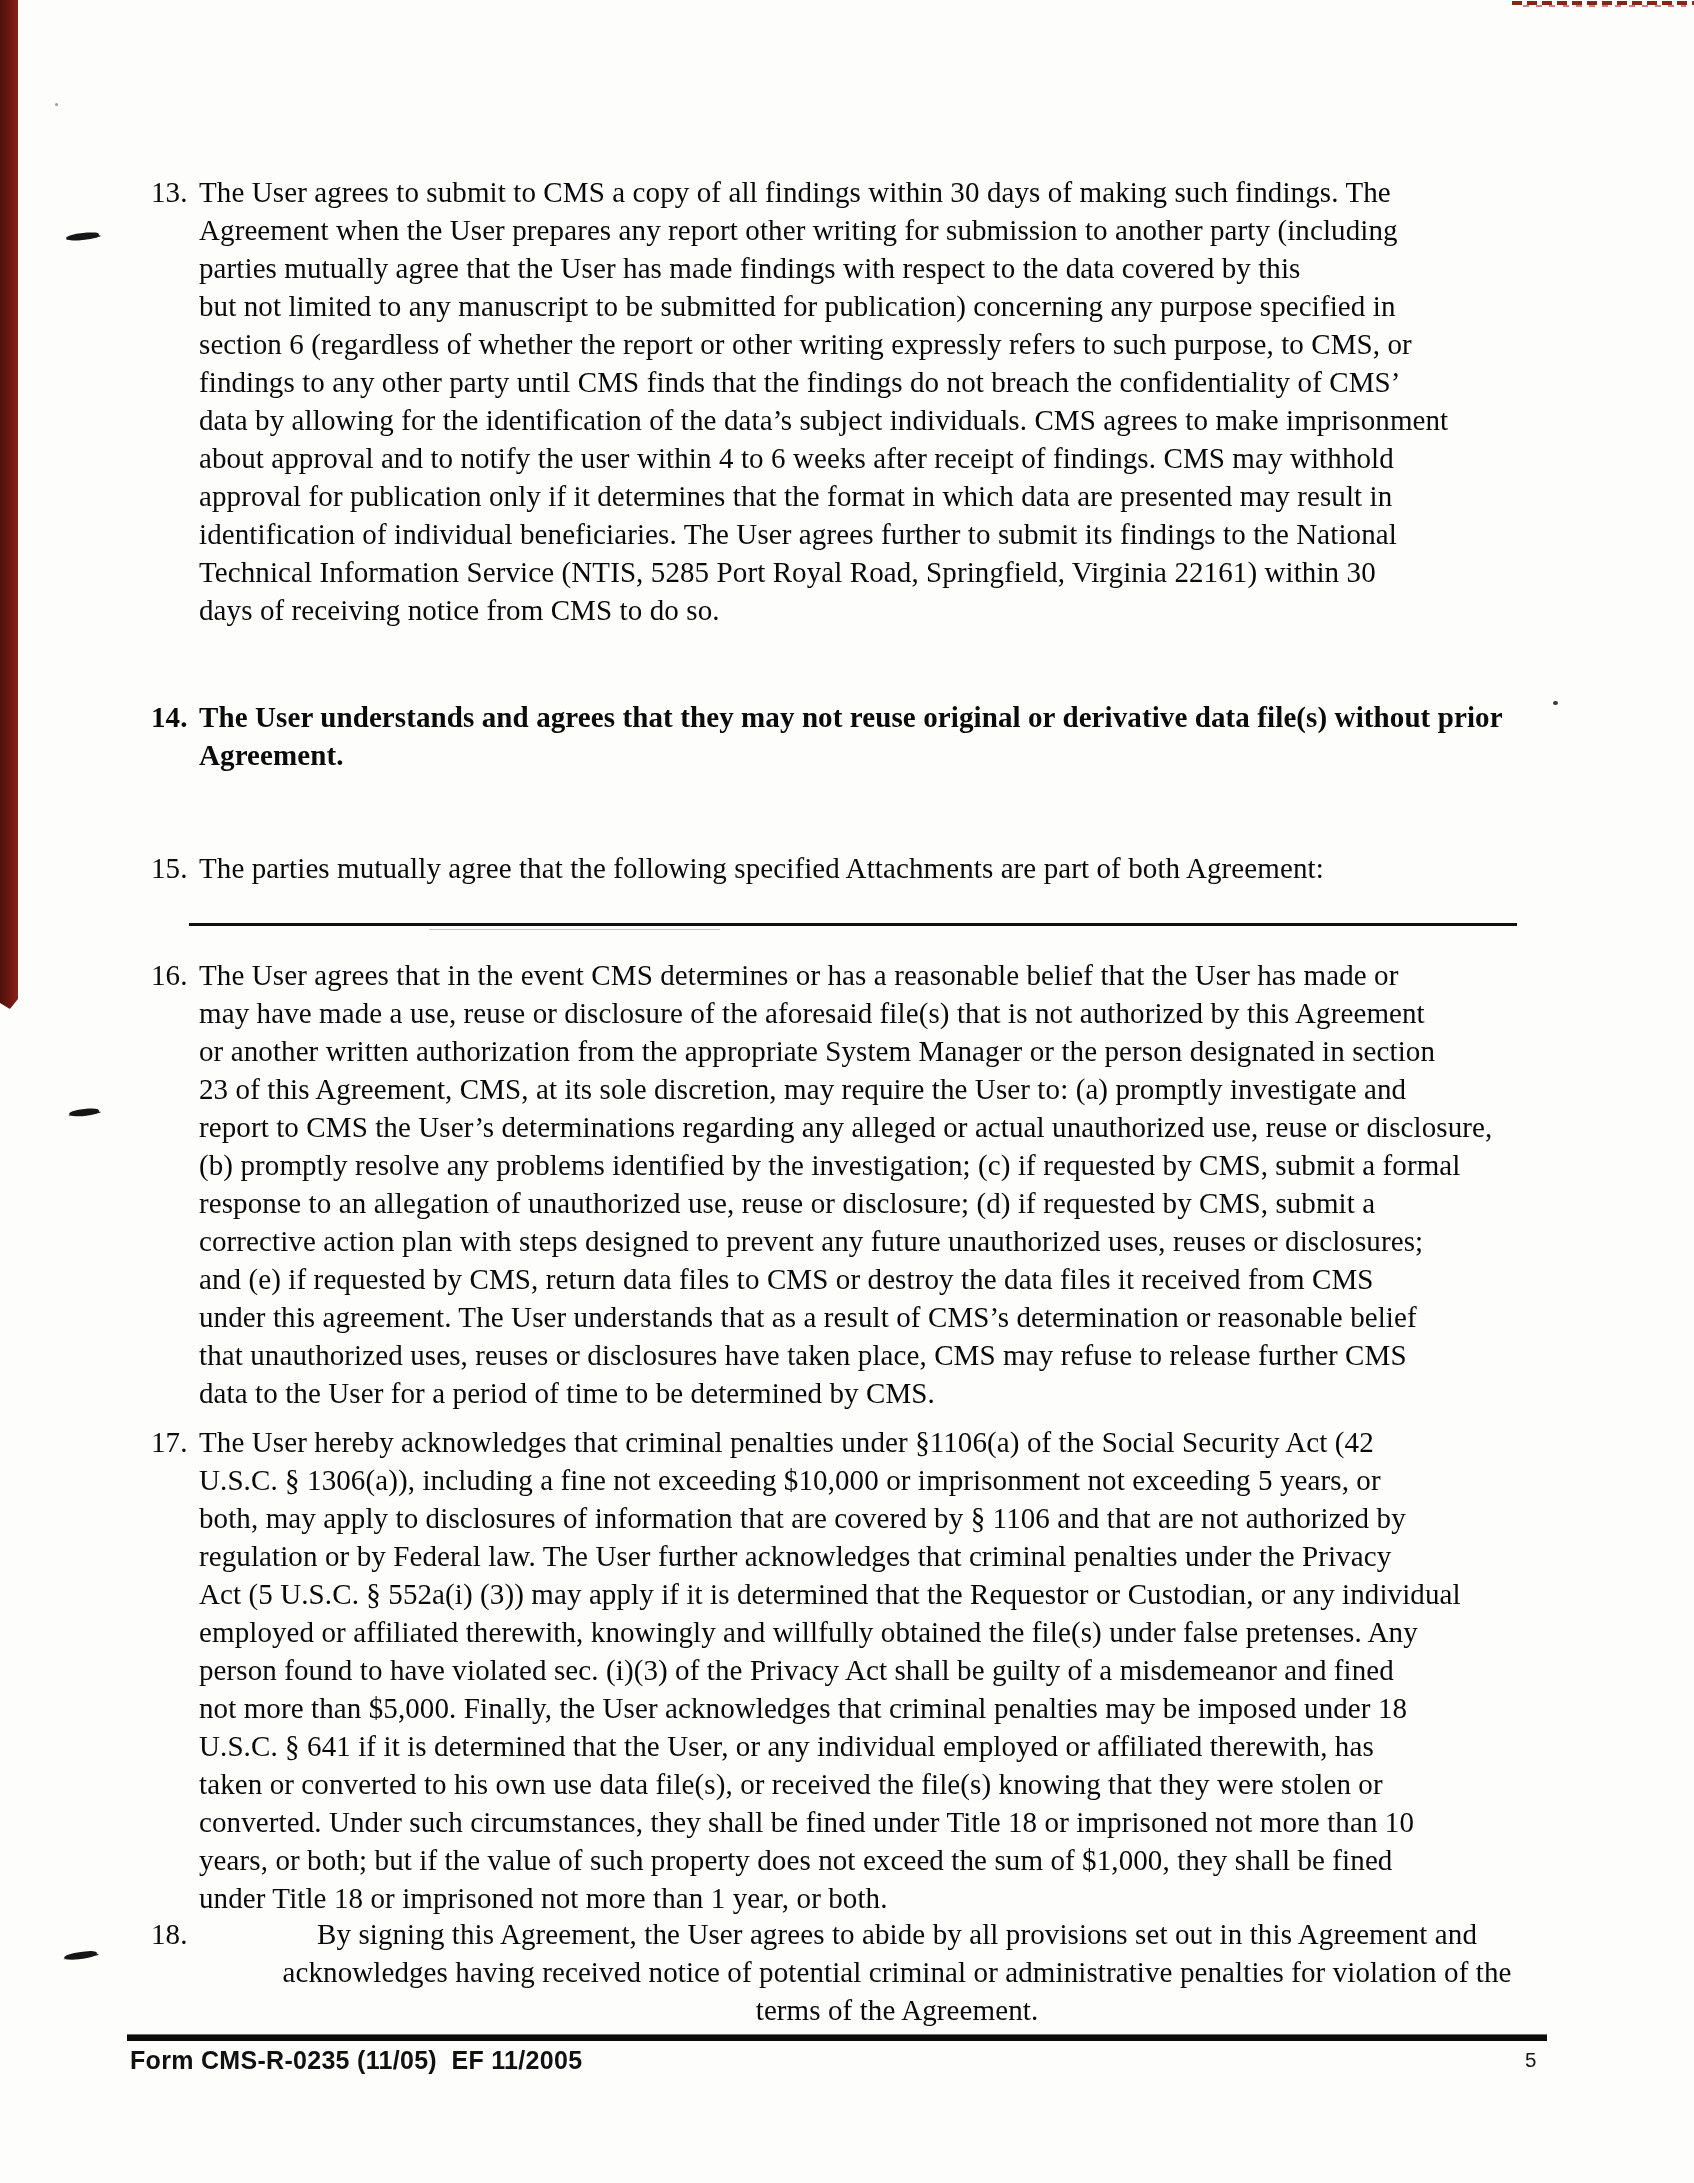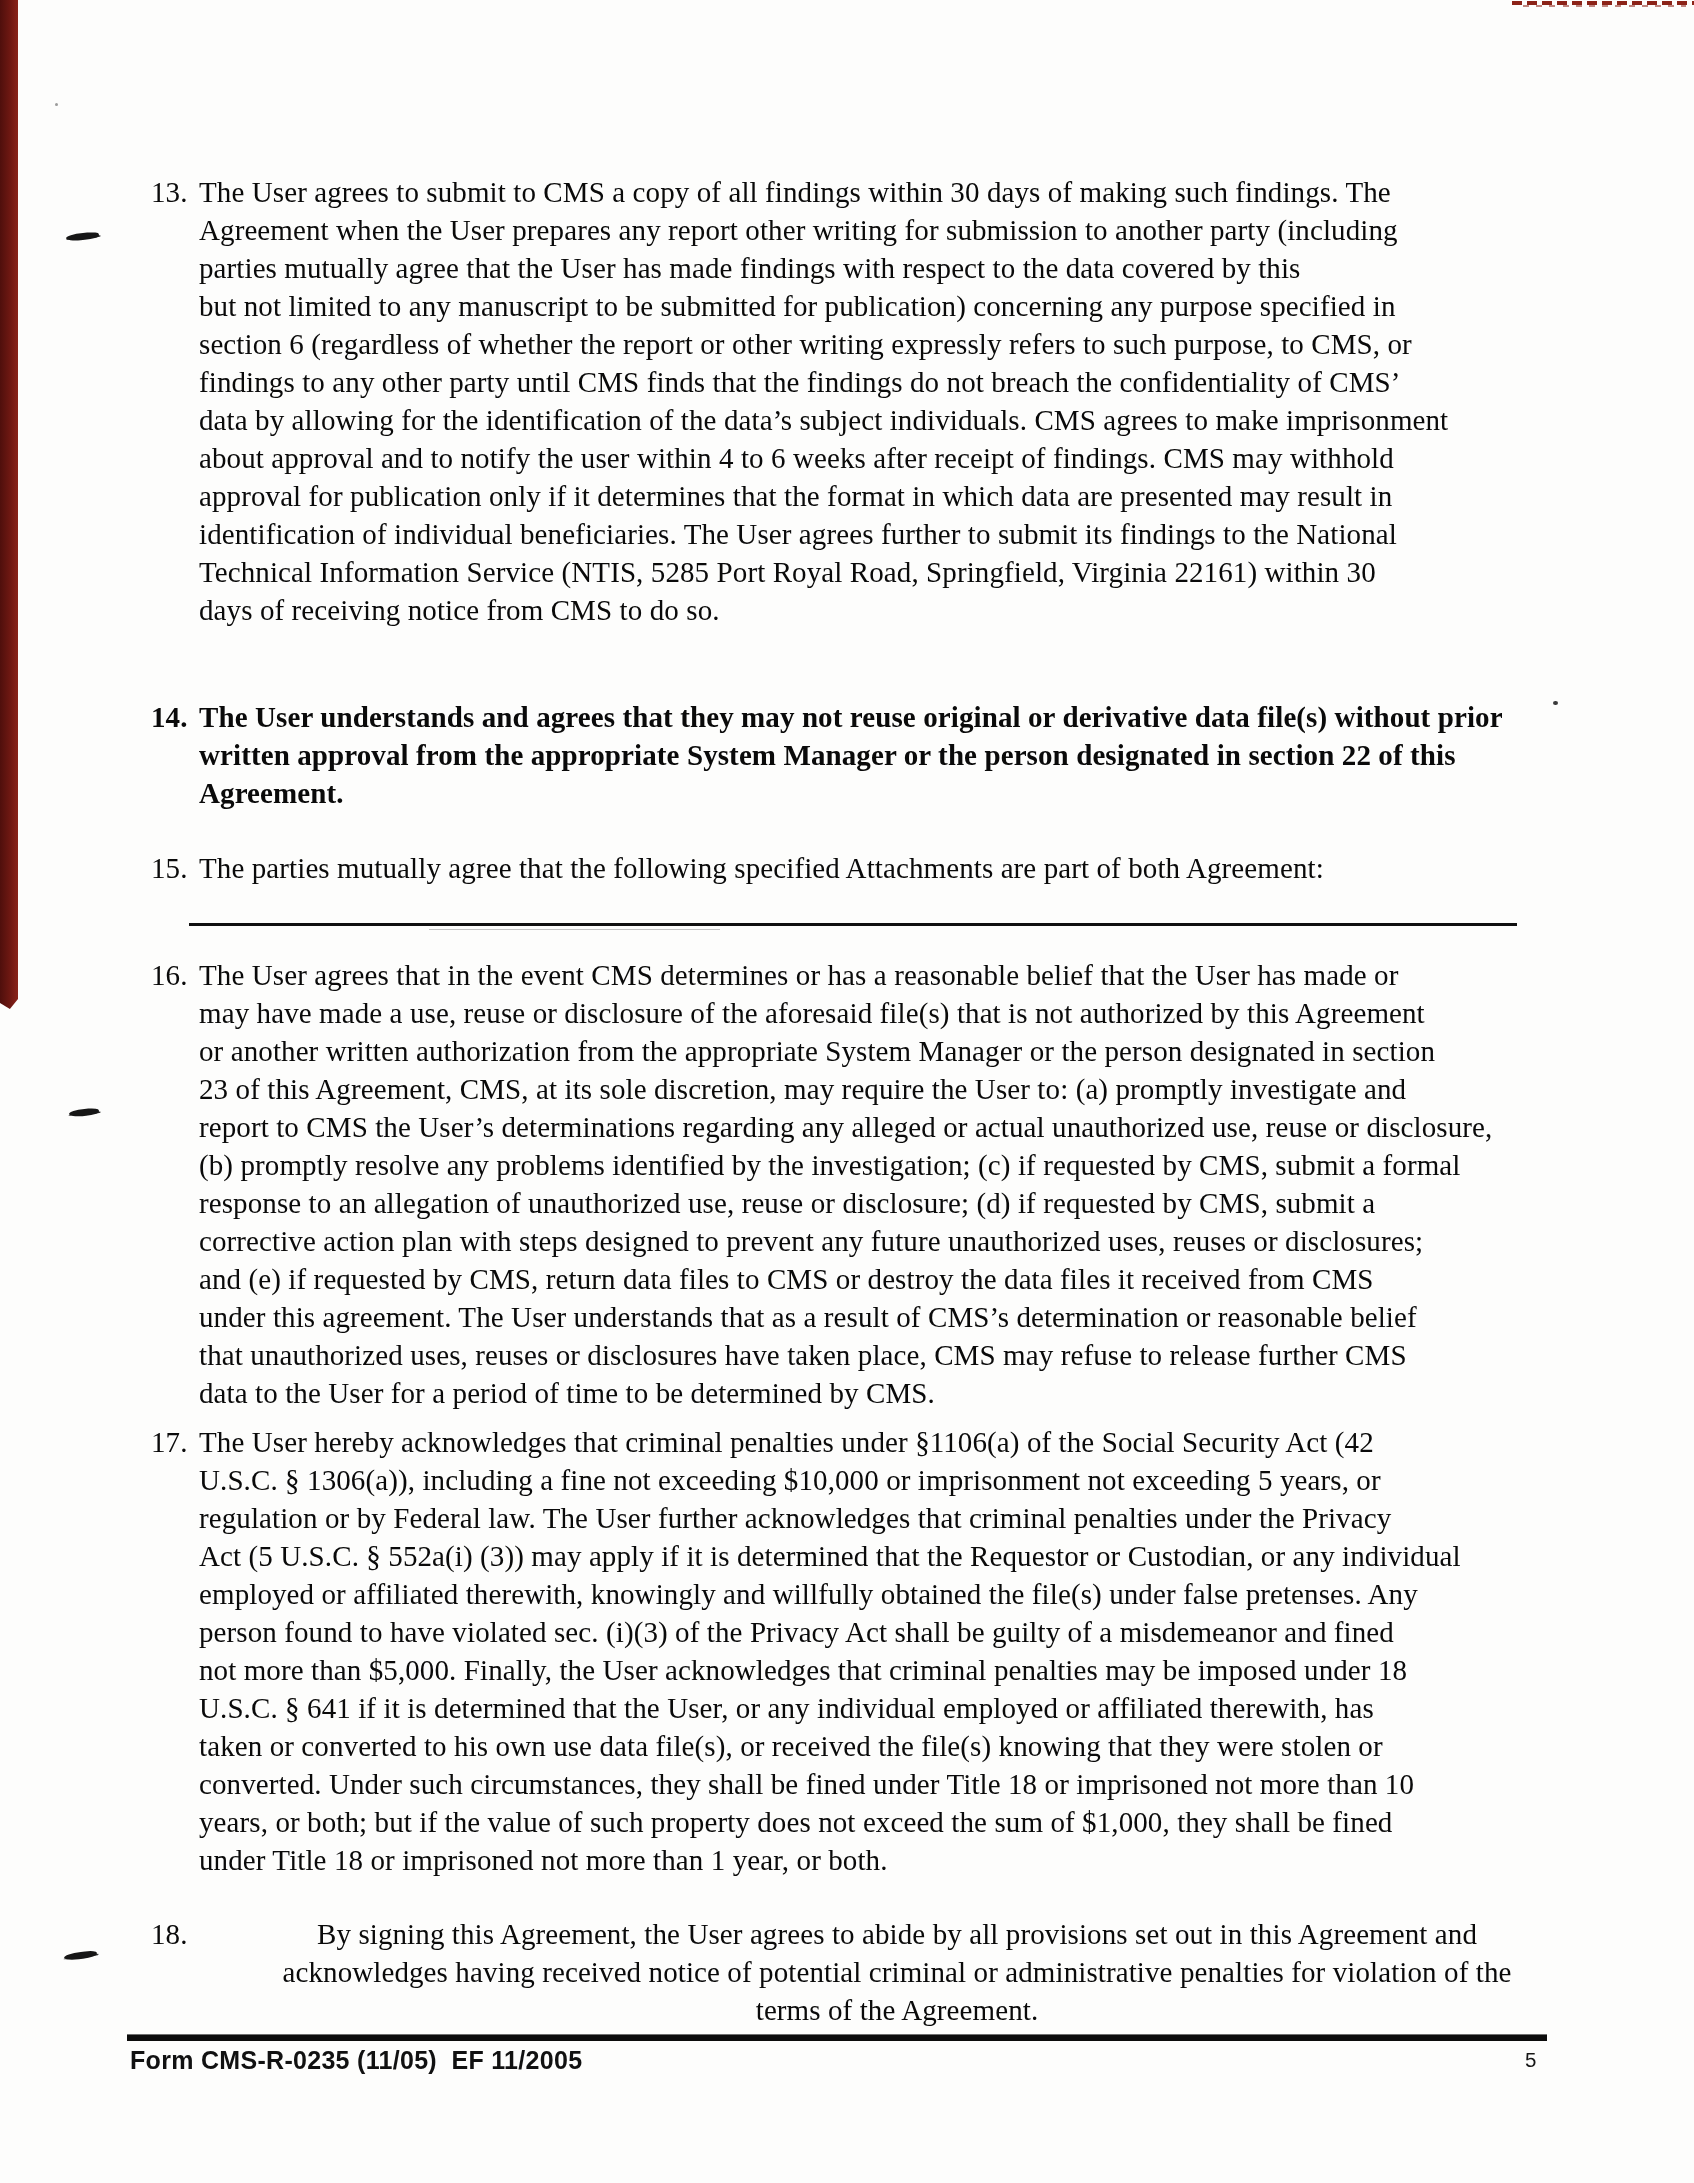--- a/index.html
+++ b/index.html
@@ -85,21 +85,20 @@
         <div class="line">identification of individual beneficiaries. The User agrees further to submit its findings to the National</div>
         <div class="line">Technical Information Service (NTIS, 5285 Port Royal Road, Springfield, Virginia 22161) within 30</div>
         <div class="line">days of receiving notice from CMS to do so.</div>
       </div>
   </div>
 
   <div class="para p14">
     <span class="num">14.</span>
     <div>
         <div class="line">The User understands and agrees that they may not reuse original or derivative data file(s) without prior</div>
-        <div class="line">written approval from the appropriate System Manager or the person designated in section 22 of this</div>
         <div class="line">Agreement.</div>
       </div>
   </div>
 
   <div class="para p15">
     <span class="num">15.</span>
     <div>
         <div class="line">The parties mutually agree that the following specified Attachments are part of both Agreement:</div>
       </div>
   </div>
@@ -123,20 +122,21 @@
         <div class="line">that unauthorized uses, reuses or disclosures have taken place, CMS may refuse to release further CMS</div>
         <div class="line">data to the User for a period of time to be determined by CMS.</div>
       </div>
   </div>
 
   <div class="para p17">
     <span class="num">17.</span>
     <div>
         <div class="line">The User hereby acknowledges that criminal penalties under §1106(a) of the Social Security Act (42</div>
         <div class="line">U.S.C. § 1306(a)), including a fine not exceeding $10,000 or imprisonment not exceeding 5 years, or</div>
+        <div class="line">both, may apply to disclosures of information that are covered by § 1106 and that are not authorized by</div>
         <div class="line">regulation or by Federal law. The User further acknowledges that criminal penalties under the Privacy</div>
         <div class="line">Act (5 U.S.C. § 552a(i) (3)) may apply if it is determined that the Requestor or Custodian, or any individual</div>
         <div class="line">employed or affiliated therewith, knowingly and willfully obtained the file(s) under false pretenses. Any</div>
         <div class="line">person found to have violated sec. (i)(3) of the Privacy Act shall be guilty of a misdemeanor and fined</div>
         <div class="line">not more than $5,000. Finally, the User acknowledges that criminal penalties may be imposed under 18</div>
         <div class="line">U.S.C. § 641 if it is determined that the User, or any individual employed or affiliated therewith, has</div>
         <div class="line">taken or converted to his own use data file(s), or received the file(s) knowing that they were stolen or</div>
         <div class="line">converted. Under such circumstances, they shall be fined under Title 18 or imprisoned not more than 10</div>
         <div class="line">years, or both; but if the value of such property does not exceed the sum of $1,000, they shall be fined</div>
         <div class="line">under Title 18 or imprisoned not more than 1 year, or both.</div>

